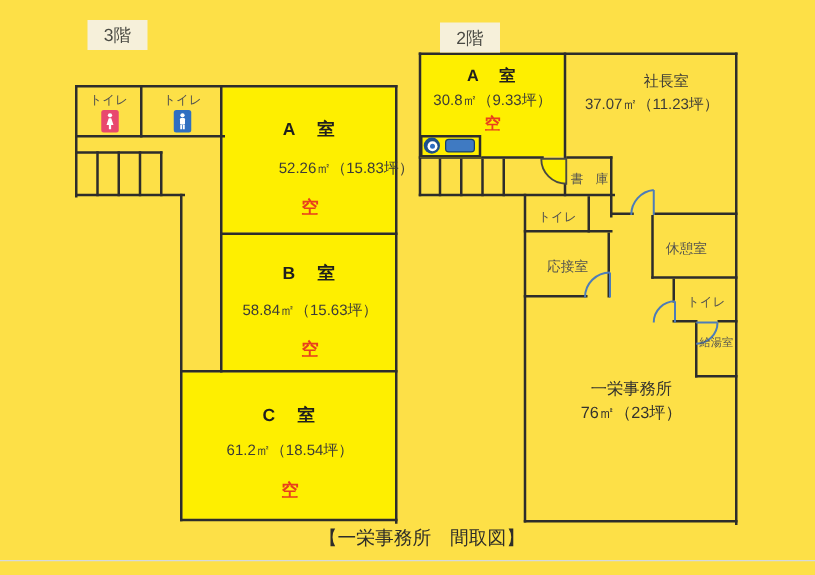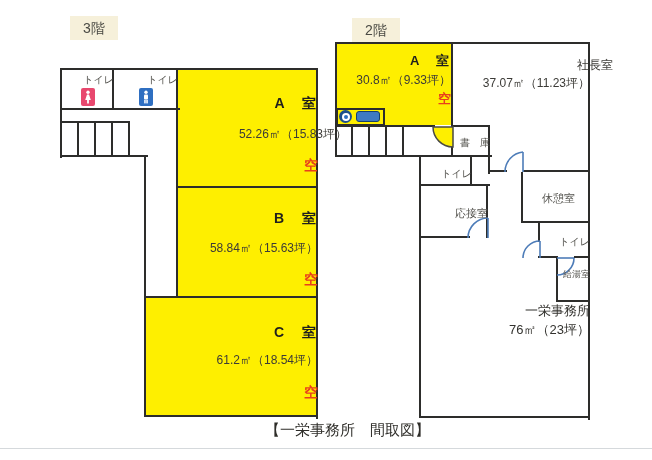--- a/index.html
+++ b/index.html
@@ -1,21 +1,21 @@
 <!DOCTYPE html>
 <html><head>
 <meta charset="utf-8">
 <style>
   html,body{margin:0;padding:0;background:#e9e9e9;}
-  #page{position:relative;width:652px;height:460px;background:#ffffff;overflow:hidden;
+  #page{position:relative;width:652px;height:460px;background:#fde047;overflow:hidden;
         font-family:"Liberation Sans","DejaVu Sans",sans-serif;color:#3c3b37;}
   .abs{position:absolute;}
   .wall{position:absolute;background:#2d2d2b;}
   .fill-yellow{position:absolute;background:#feef00;}
-  .txt{position:absolute;text-align:right;white-space:nowrap;}
+  .txt{position:absolute;text-align:center;white-space:nowrap;}
   .room-title{font-size:14px;font-weight:bold;color:#1f1f1d;letter-spacing:2px;}
   .room-area{font-size:12px;color:#3c3b37;}
   .vacant{font-size:14px;font-weight:bold;color:#e8401c;}
   .small-label{font-size:10px;color:#55544f;}
   .floor-label{position:absolute;background:#f6f0da;color:#4a4a44;font-size:14px;
                text-align:center;line-height:24px;}
   .toilet-icon{position:absolute;border-radius:2px;display:flex;align-items:center;justify-content:center;}
   .fixture-box{position:absolute;border:2px solid #2d2d2b;}
   svg.overlay{position:absolute;left:0;top:0;pointer-events:none;}
   .scanline{position:absolute;left:0;top:448px;width:652px;height:1px;background:#d5d9dc;}

